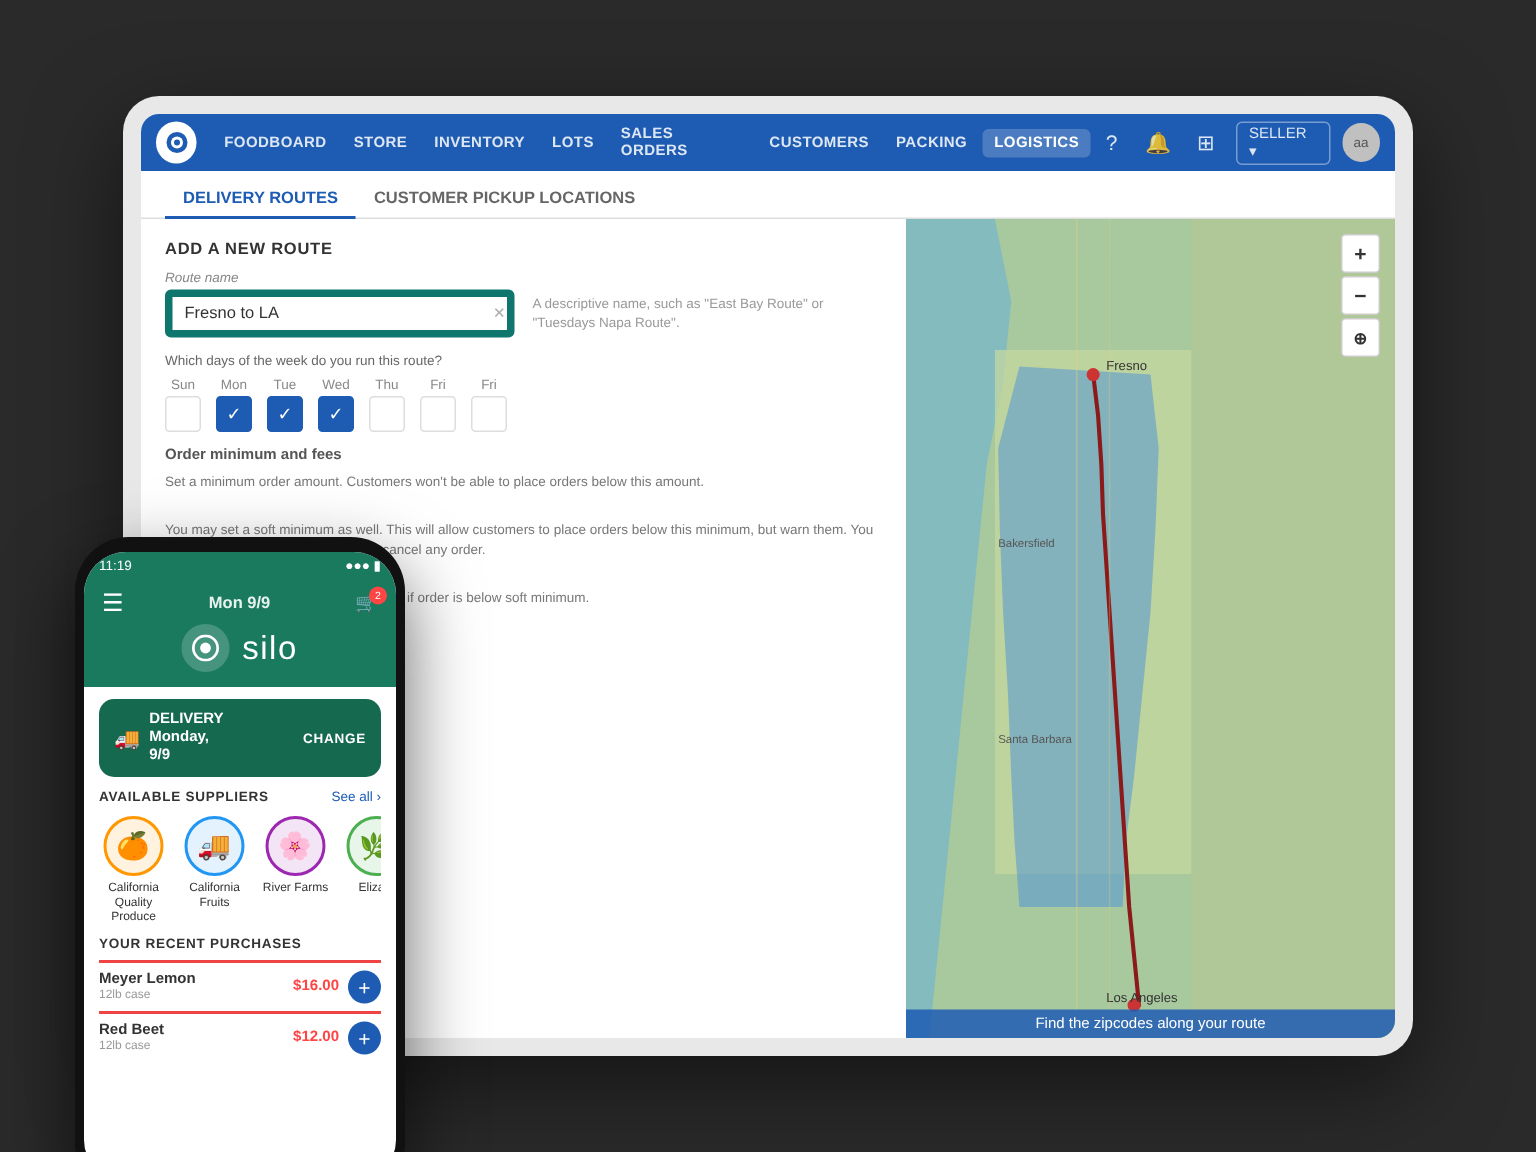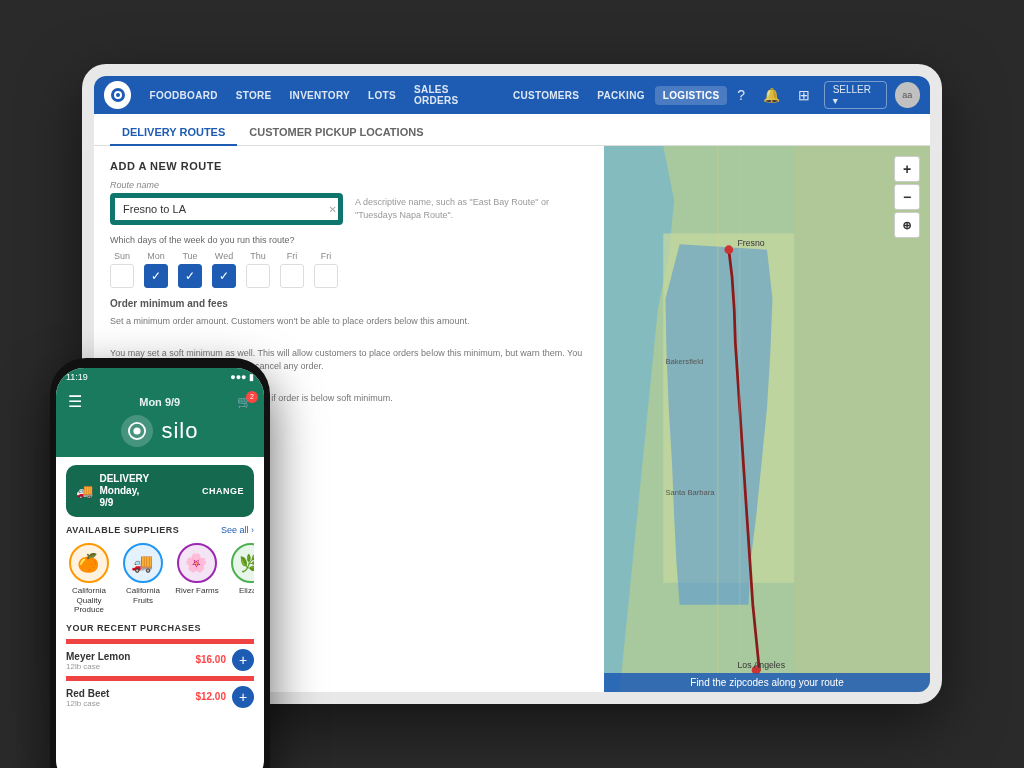--- a/index.html
+++ b/index.html
@@ -480,24 +480,24 @@
     .recent-title {
       font-size: 9px;
       font-weight: 700;
       color: #333;
       text-transform: uppercase;
       letter-spacing: 0.5px;
       margin-bottom: 6px;
     }
     .purchase-item {
       display: flex;
-      align-items: flex-end;
+      align-items: flex-start;
       justify-content: space-between;
       padding: 5px 0;
-      border-top: 5px solid #ef4444;
+      border-top: 2px solid #ef4444;
     }
     .purchase-info {}
     .purchase-name {
       font-size: 10px;
       font-weight: 600;
       color: #333;
     }
     .purchase-size {
       font-size: 8px;
       color: #999;

